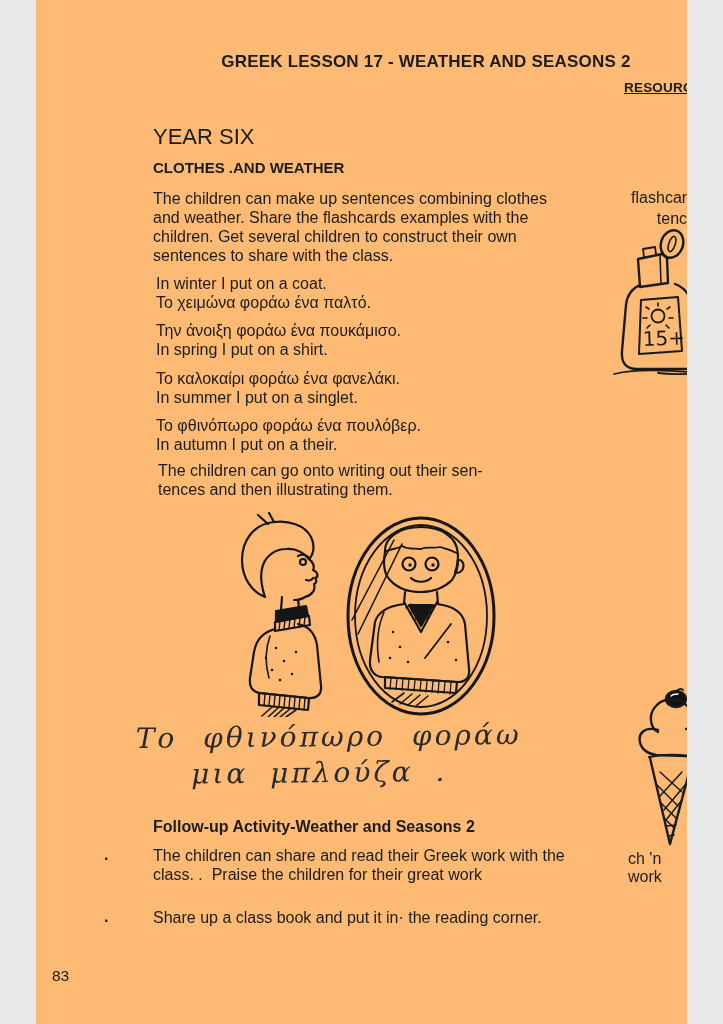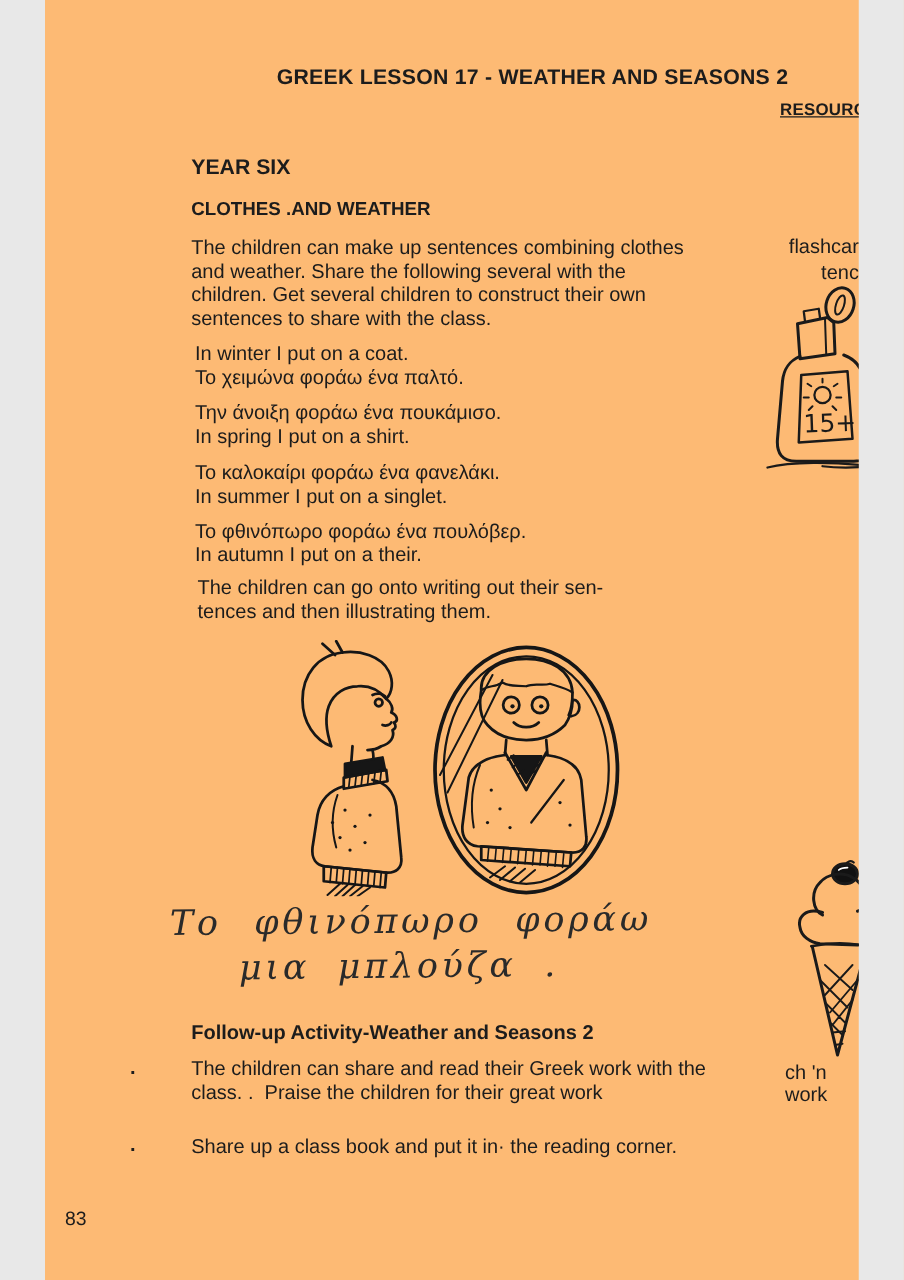--- a/index.html
+++ b/index.html
@@ -6,21 +6,21 @@
   #page{
     position:relative;width:651px;height:1024px;background:#fdba74;
     font-family:"Liberation Sans",sans-serif;color:#1c1c1c;overflow:hidden;
     margin:0 auto;
   }
   .abs{position:absolute;}
   .line{white-space:pre-wrap;}
   .body-txt{font-size:16px;line-height:19px;}
   #doc-title{top:52px;left:57px;width:666px;text-align:center;font-size:17px;font-weight:bold;letter-spacing:.2px;}
   #resources{top:80px;left:588px;width:80px;font-size:13.5px;font-weight:bold;text-decoration:underline;letter-spacing:.2px;}
-  #year-heading{top:124px;left:117px;font-size:17px;font-weight:bold;}
+  #year-heading{top:124px;left:117px;font-size:22px;font-weight:normal;}
   #topic-heading{top:159px;left:117px;font-size:15px;font-weight:bold;}
   #intro{top:189px;left:117px;width:430px;}
   .pair{left:120px;width:430px;}
   #pair-0{top:274px;} #pair-1{top:321px;} #pair-2{top:369px;} #pair-3{top:416px;}
   #continuation{top:461px;left:122px;width:420px;}
   #illustration{top:512px;left:182px;}
   #handwriting{top:720px;left:100px;width:400px;font-family:"DejaVu Serif",serif;font-style:italic;font-size:28px;color:#2a2a2a;transform:rotate(-.6deg);}
   #hand-1{letter-spacing:3px;word-spacing:14px;}
   #hand-2{margin-left:55px;margin-top:3px;letter-spacing:3px;word-spacing:10px;}
   #followup-heading{top:818px;left:117px;font-size:16px;font-weight:bold;}
@@ -41,21 +41,21 @@
 <div id="page">
 
   <div id="doc-title" class="abs">GREEK LESSON 17 - WEATHER AND SEASONS 2</div>
   <div id="resources" class="abs">RESOURCES</div>
 
   <div id="year-heading" class="abs">YEAR SIX</div>
   <div id="topic-heading" class="abs">CLOTHES .AND WEATHER</div>
 
   <div id="intro" class="abs body-txt">
     <div class="line">The children can make up sentences combining clothes</div>
-    <div class="line">and weather. Share the following several with the</div>
+    <div class="line">and weather. Share the flashcards examples with the</div>
     <div class="line">children. Get several children to construct their own</div>
     <div class="line">sentences to share with the class.</div>
   </div>
 
   <div id="pair-0" class="abs pair body-txt">
     <div class="line">In winter I put on a coat.</div>
     <div class="line">Το χειμώνα φοράω ένα παλτό.</div>
   </div>
   <div id="pair-1" class="abs pair body-txt">
     <div class="line">Την άνοιξη φοράω ένα πουκάμισο.</div>

